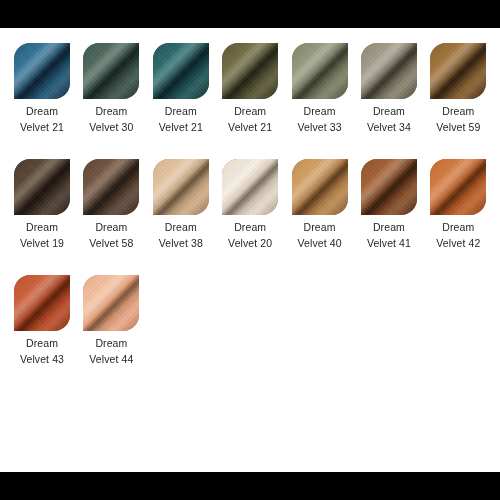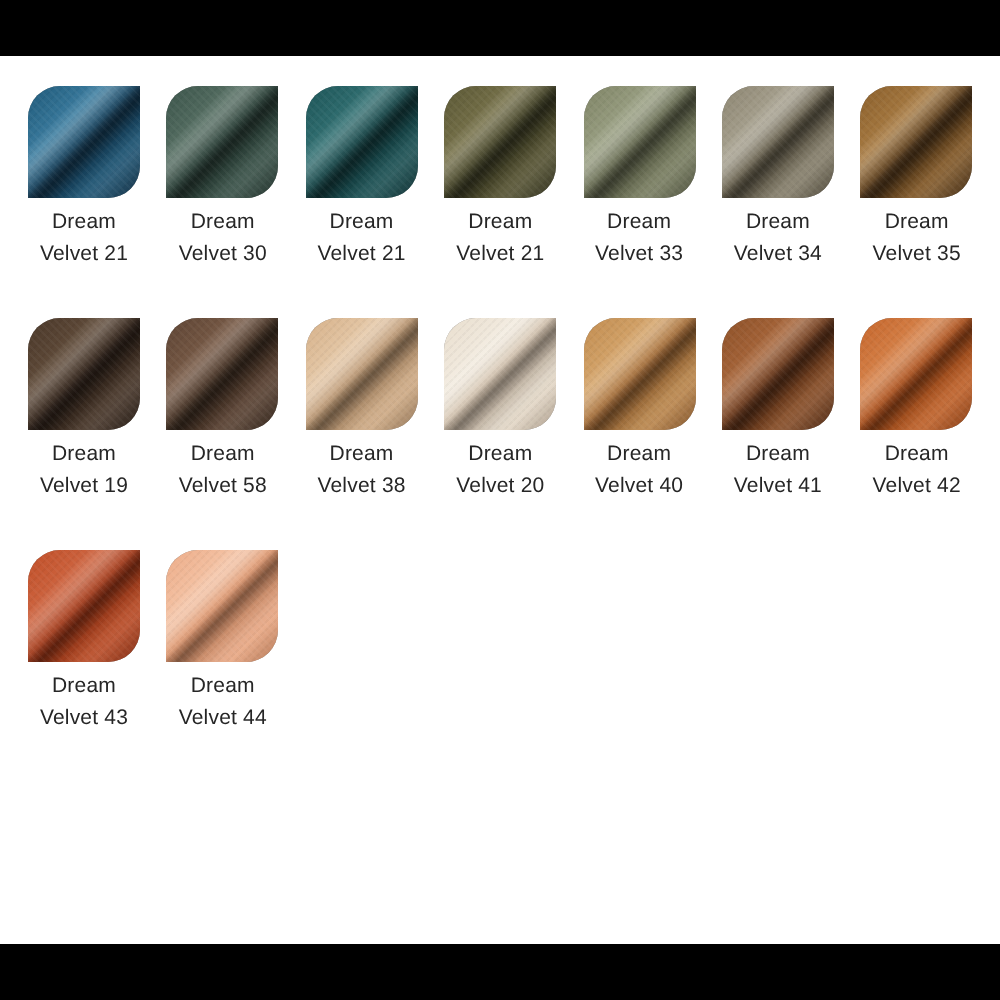--- a/index.html
+++ b/index.html
@@ -180,21 +180,21 @@
           </div>
         </div>
         <div class="swatch-cell">
           <div class="swatch-tile">
             <div class="base" style="background: linear-gradient(135deg, rgb(138, 95, 44) 0%, rgb(168, 123, 66) 34%, rgb(78, 52, 24) 52%, rgb(138, 95, 44) 72%, rgb(78, 52, 24) 100%);"></div>
             <div class="ridge" style="background: linear-gradient(135deg, rgba(255, 255, 255, 0) 26%, rgba(255, 255, 255, 0.22) 38%, rgba(255, 255, 255, 0.05) 47%, rgba(0, 0, 0, 0.42) 55%, rgba(0, 0, 0, 0.1) 64%, rgba(255, 255, 255, 0.1) 78%, rgba(0, 0, 0, 0.18) 100%);"></div>
             <div class="grain"></div>
           </div>
           <div class="swatch-label">
             <span class="l1">Dream</span>
-            <span class="l2">Velvet 35</span>
+            <span class="l2">Velvet 59</span>
           </div>
         </div>
         <div class="swatch-cell">
           <div class="swatch-tile">
             <div class="base" style="background: linear-gradient(135deg, rgb(74, 56, 42) 0%, rgb(96, 75, 57) 34%, rgb(45, 32, 24) 52%, rgb(74, 56, 42) 72%, rgb(45, 32, 24) 100%);"></div>
             <div class="ridge" style="background: linear-gradient(135deg, rgba(255, 255, 255, 0) 26%, rgba(255, 255, 255, 0.22) 38%, rgba(255, 255, 255, 0.05) 47%, rgba(0, 0, 0, 0.42) 55%, rgba(0, 0, 0, 0.1) 64%, rgba(255, 255, 255, 0.1) 78%, rgba(0, 0, 0, 0.18) 100%);"></div>
             <div class="grain"></div>
           </div>
           <div class="swatch-label">
             <span class="l1">Dream</span>

